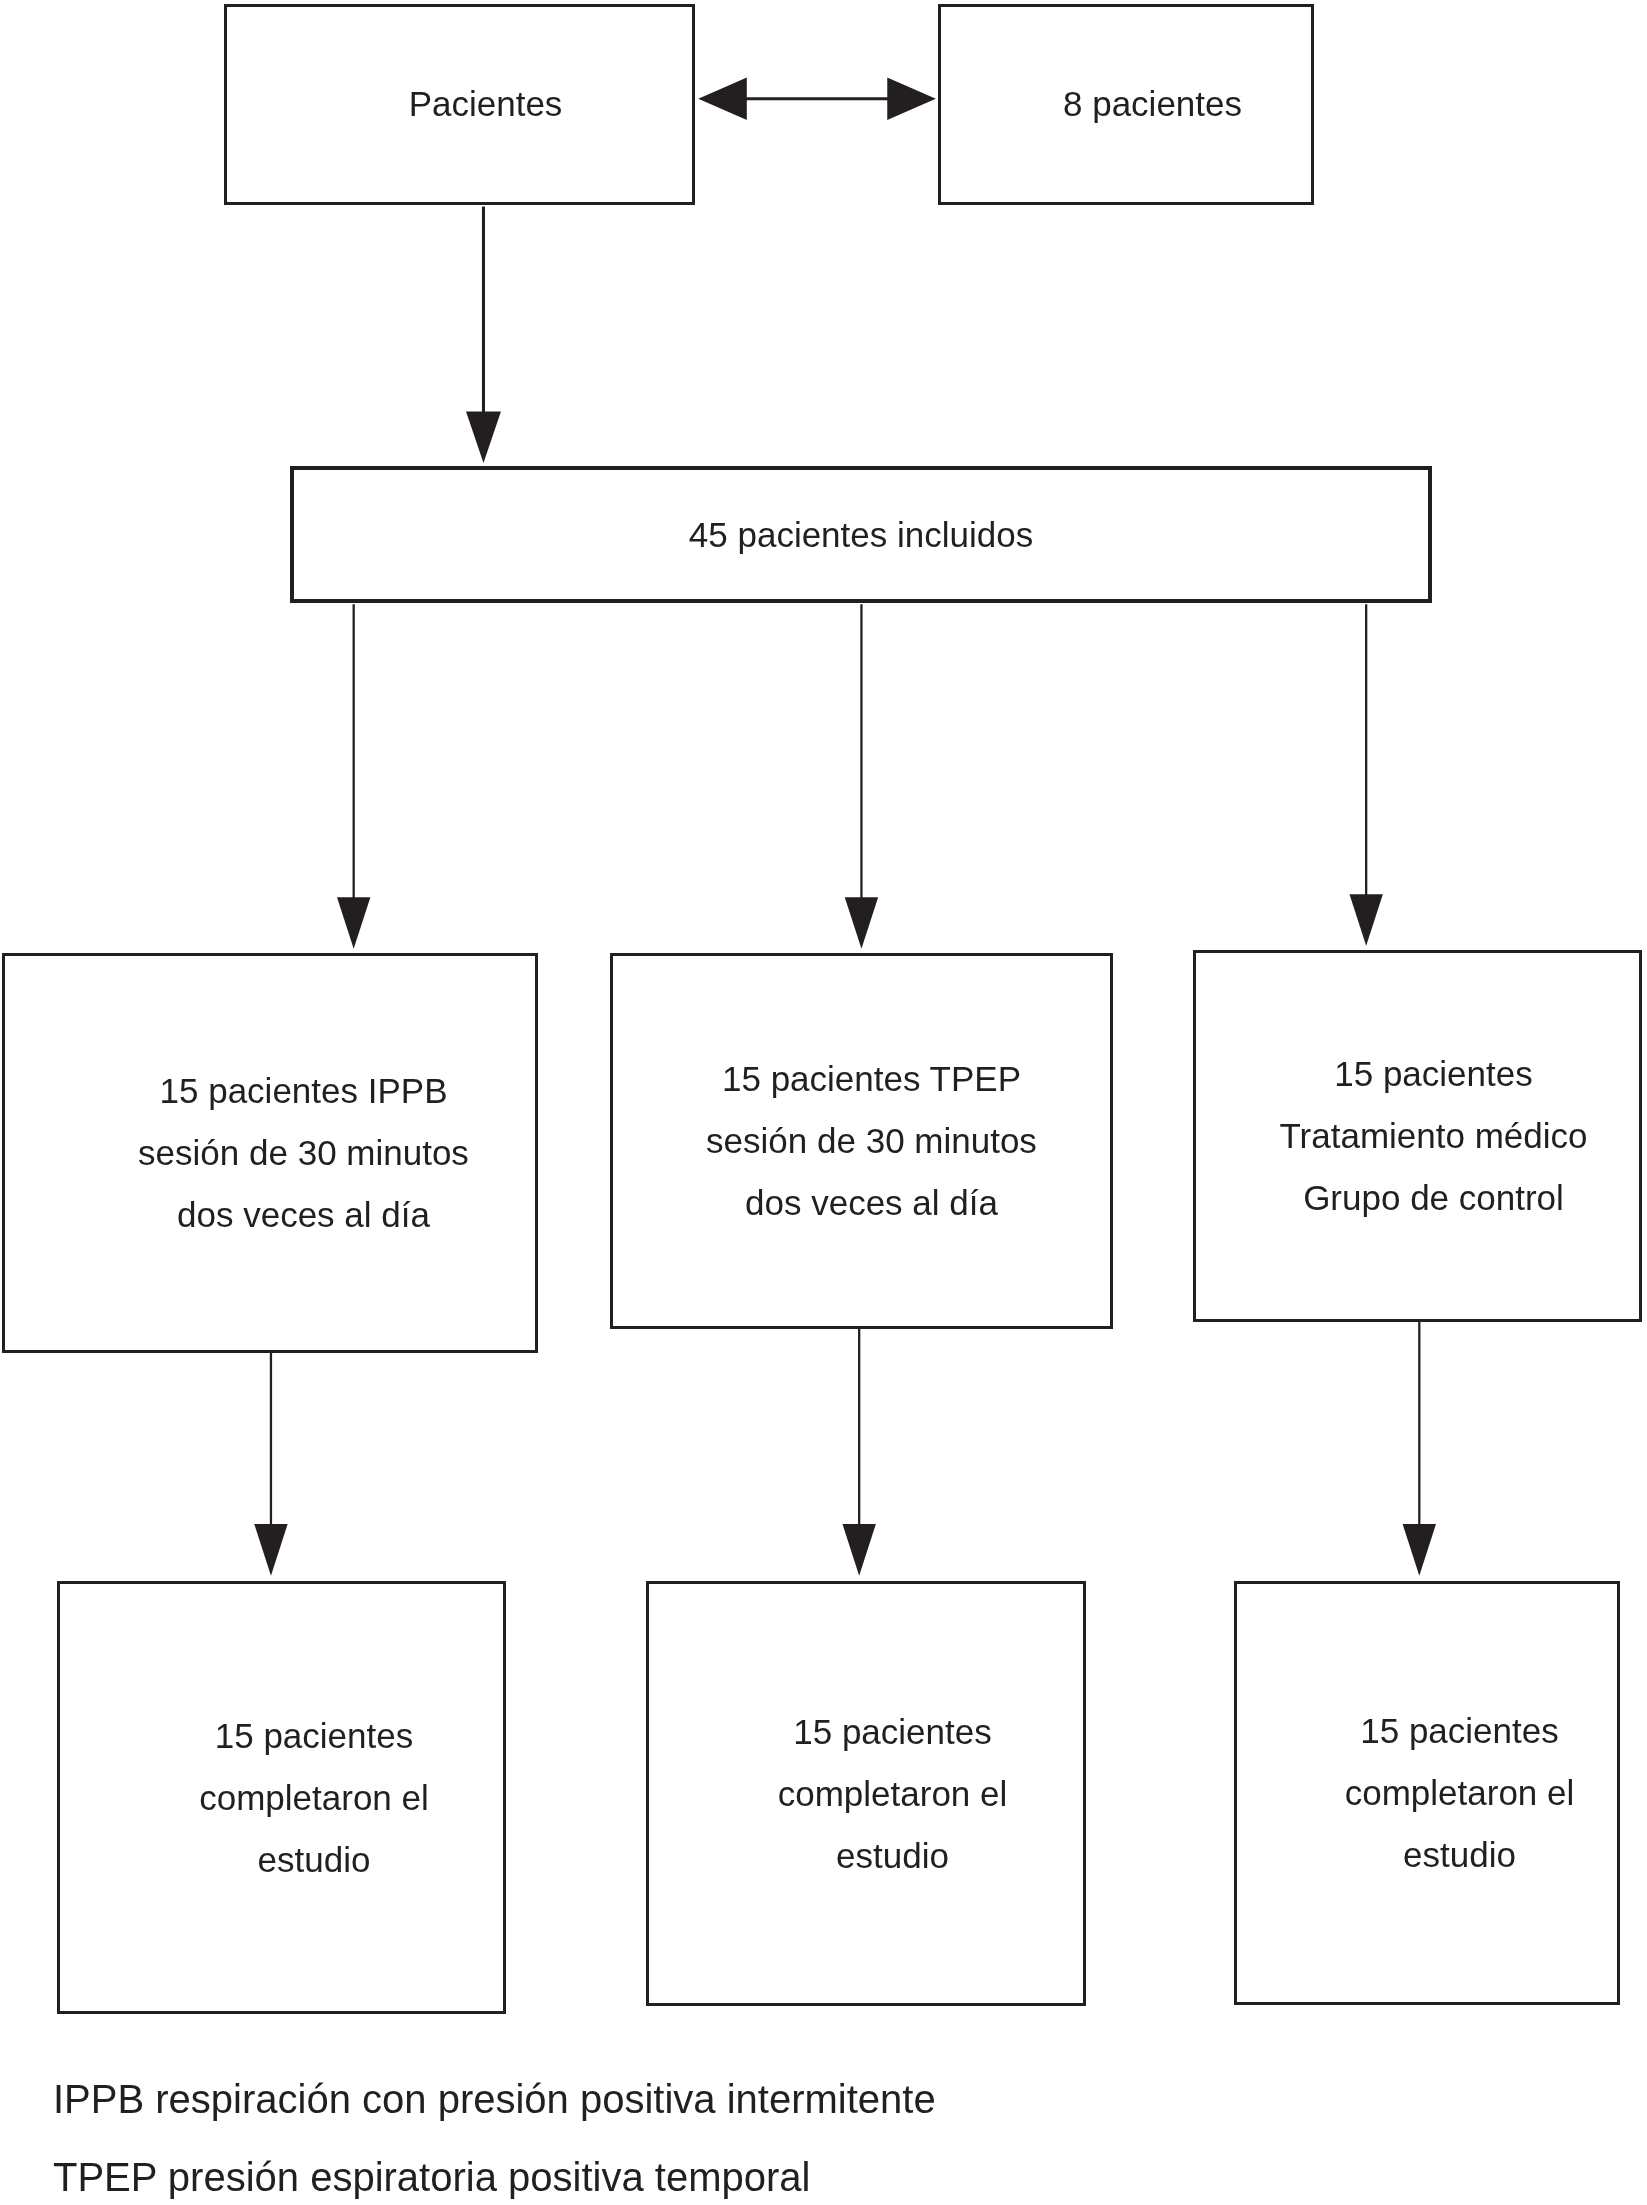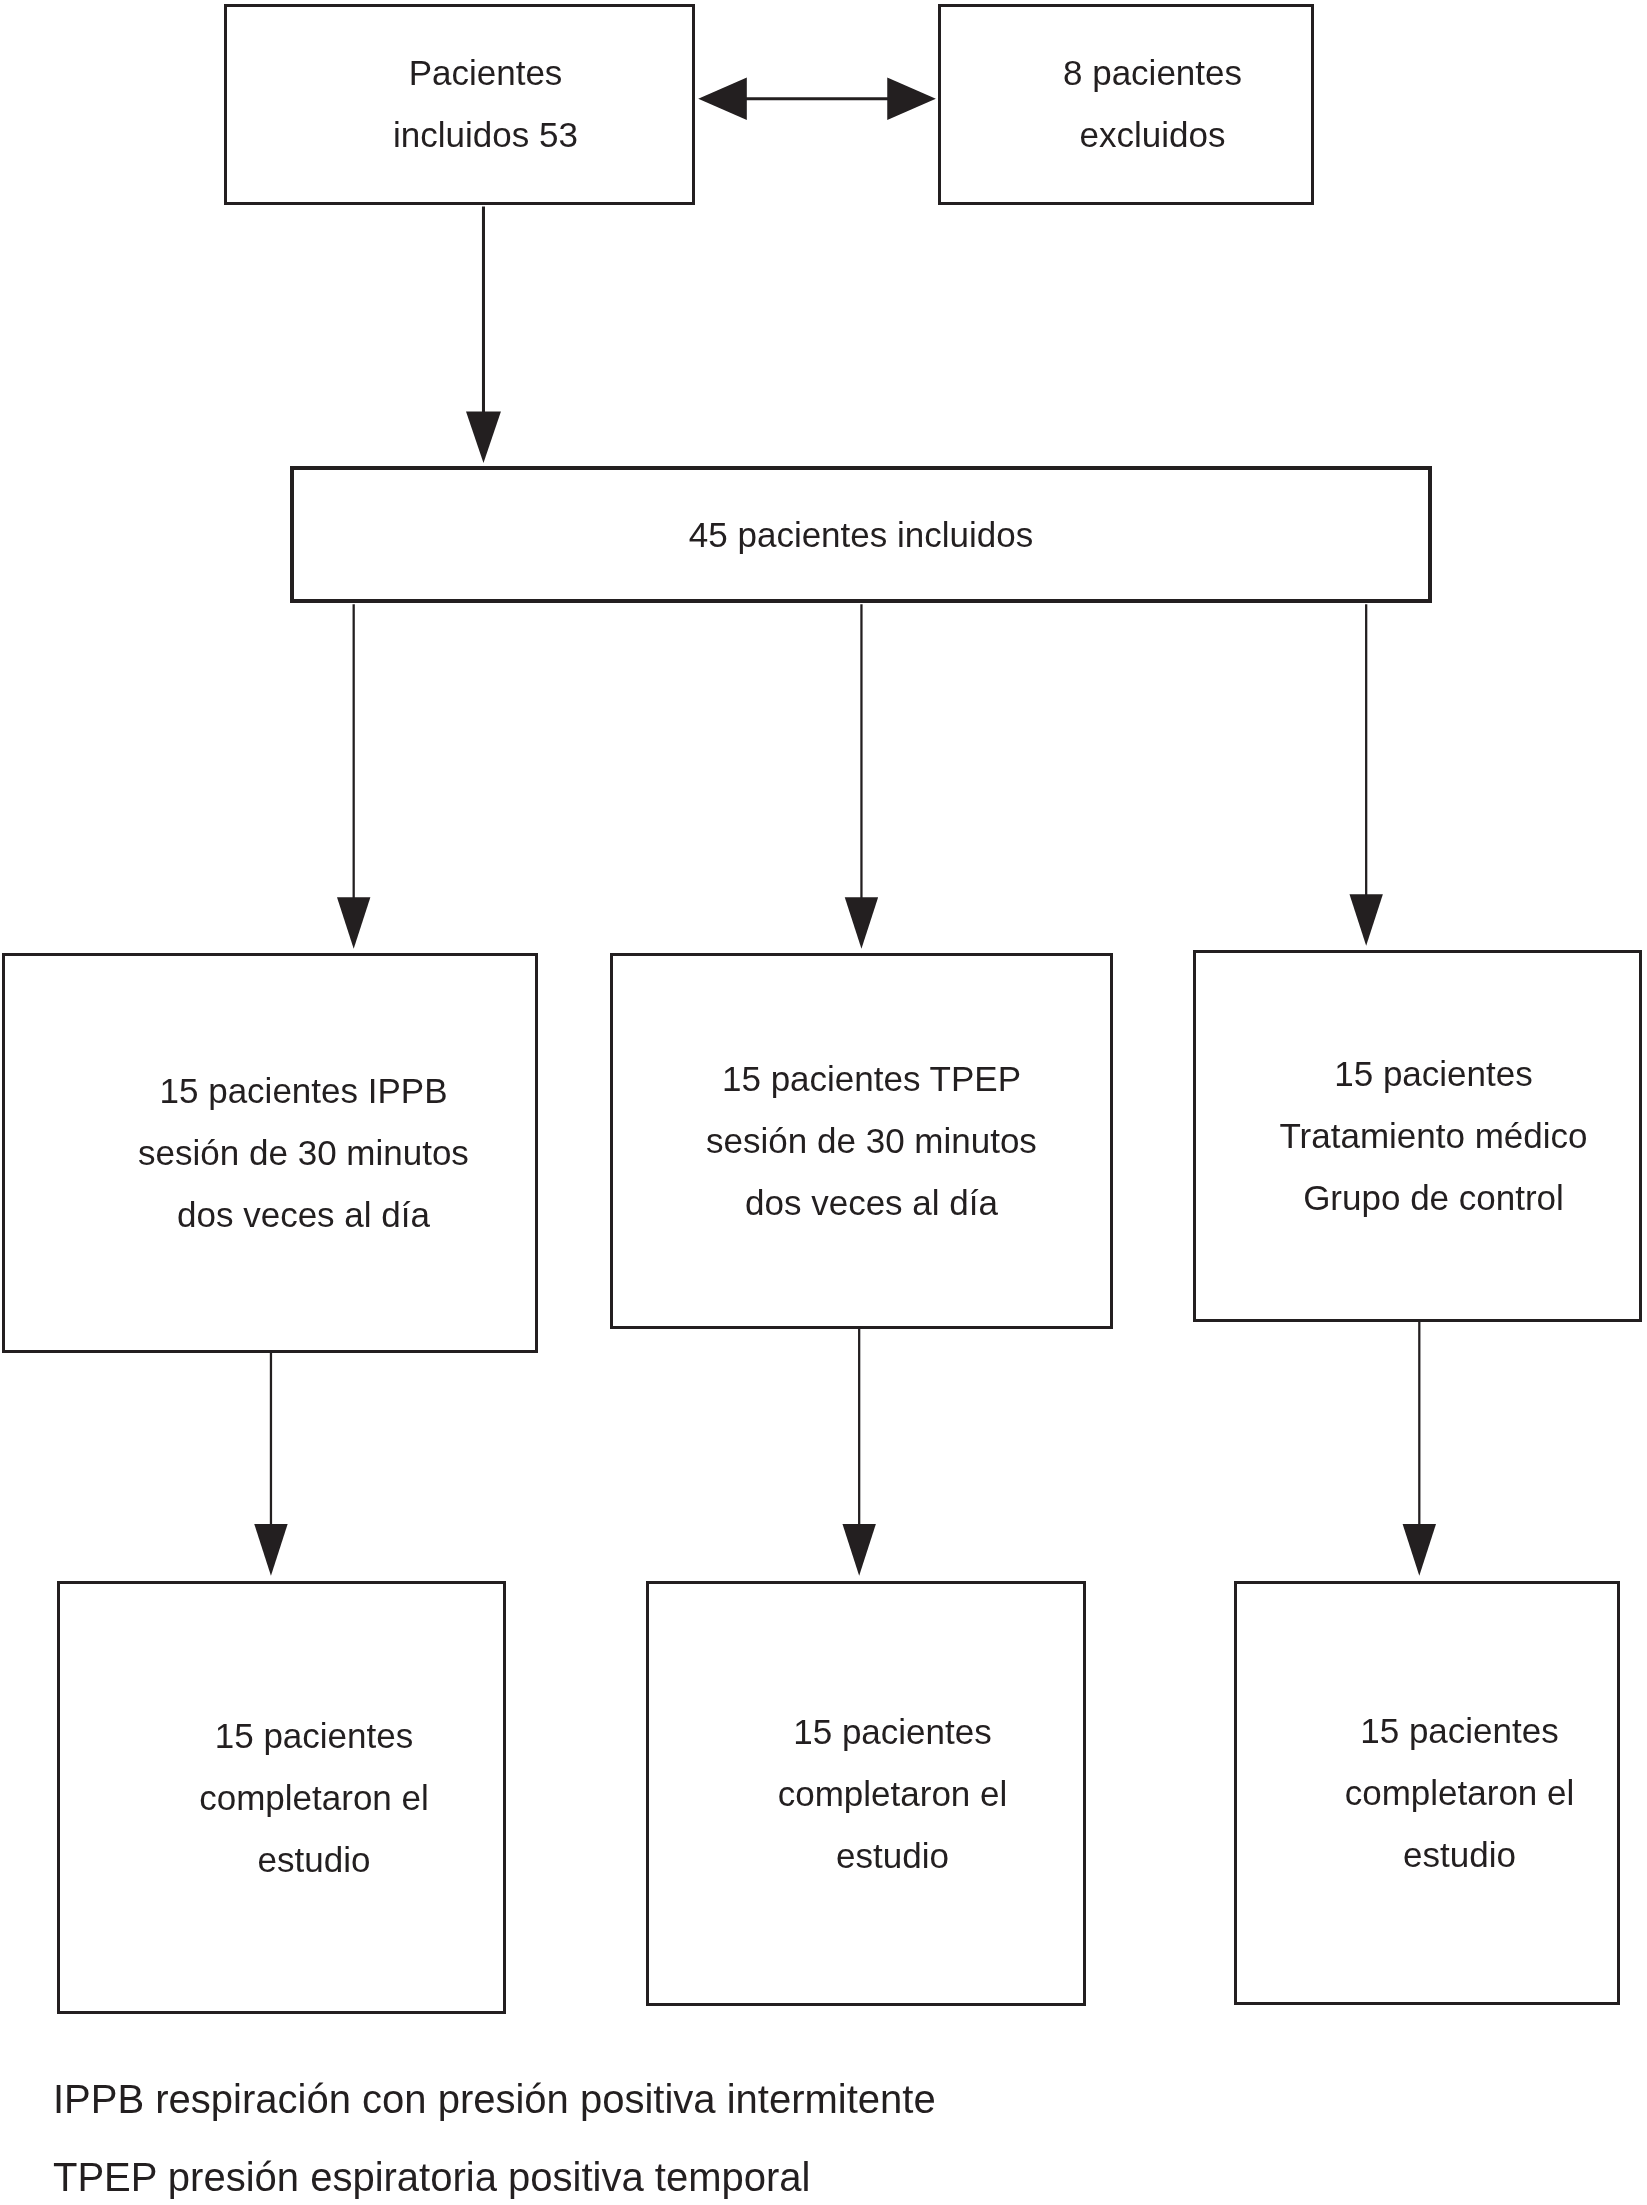--- a/index.html
+++ b/index.html
@@ -93,26 +93,24 @@
       <polygon points="1132,2076 1110,2008 1154,2008" stroke="none"></polygon>
     </g>
     <g stroke="#231f20" fill="#231f20">
       <line x1="1870" y1="1740" x2="1870" y2="2012" stroke-width="3"></line>
       <polygon points="1870,2076 1848,2008 1892,2008" stroke="none"></polygon>
     </g>
   </svg>
 
   <div class="box box-enrolled">
     <span class="line">Pacientes</span>
-    <span class="line">incluidos 53</span>
   </div>
 
   <div class="box box-excluded">
     <span class="line">8 pacientes</span>
-    <span class="line">excluidos</span>
   </div>
 
   <div class="box box-included">
     <span class="line">45 pacientes incluidos</span>
   </div>
 
   <div class="box box-ippb-group">
     <span class="line">15 pacientes IPPB</span>
     <span class="line">sesión de 30 minutos</span>
     <span class="line">dos veces al día</span>

